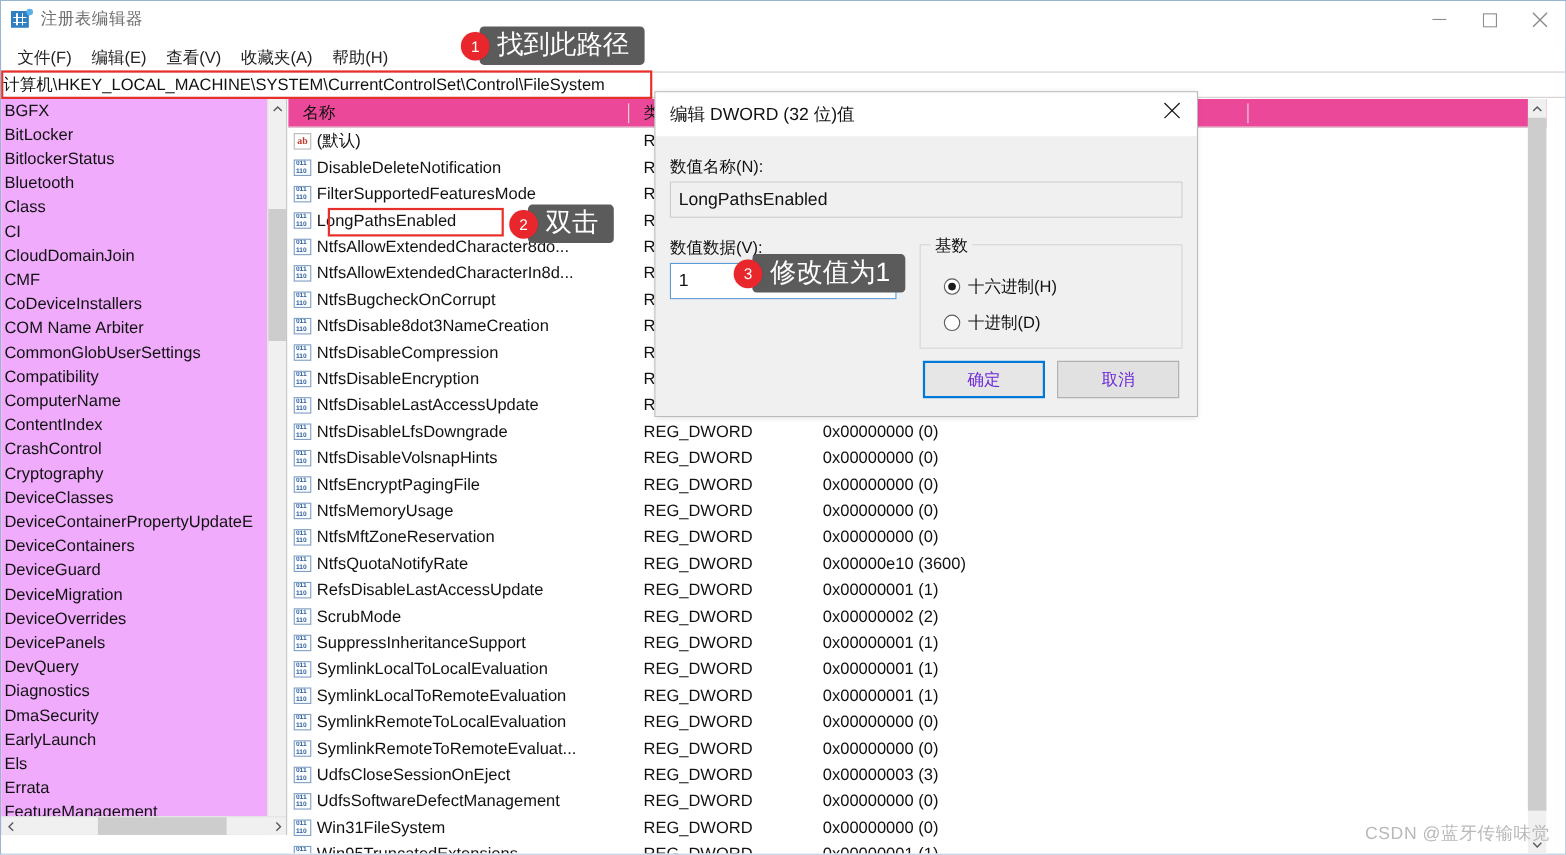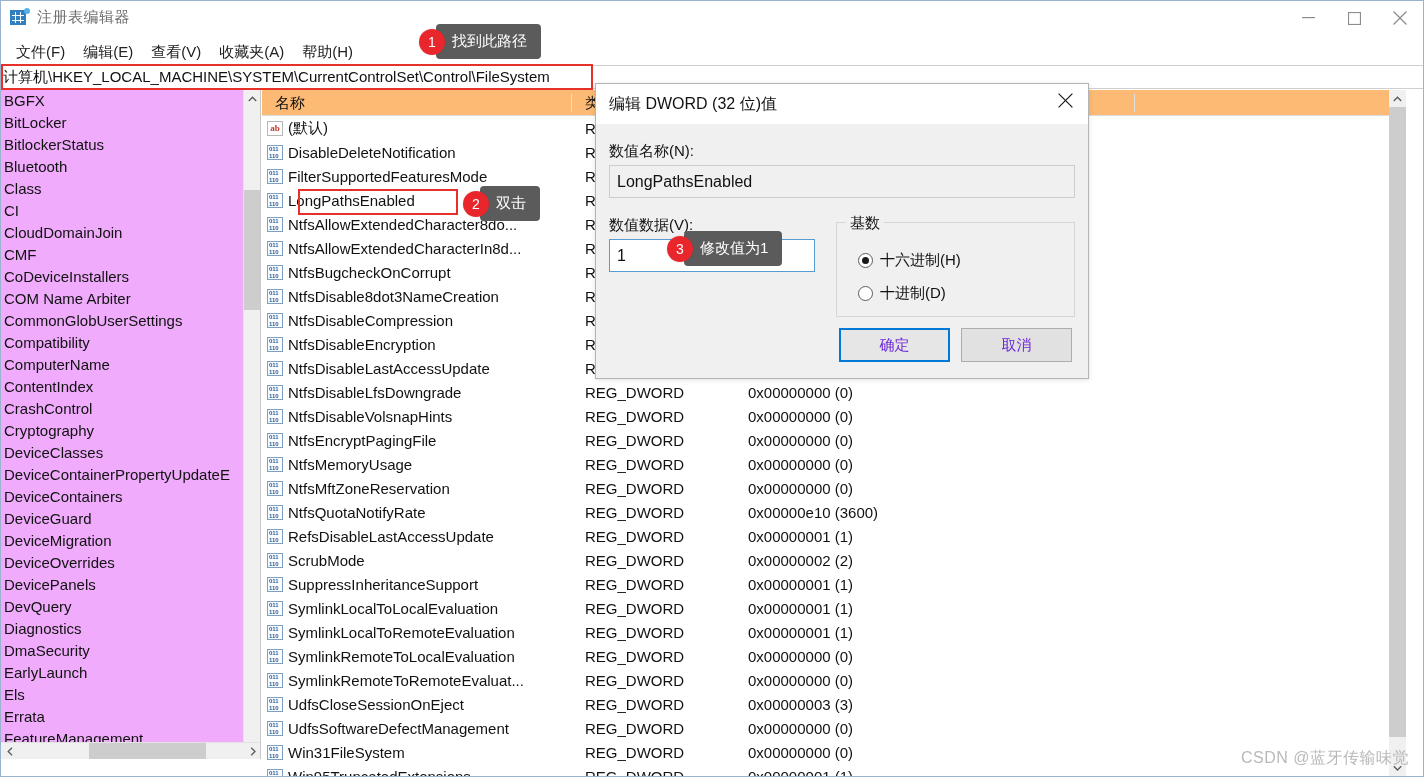--- a/index.html
+++ b/index.html
@@ -71,21 +71,21 @@
 
   
   .hsb{ position:absolute; left:0; bottom:0; width:260px; height:17px; background:#f0f0f0; border-top:1px solid #e3e3e3;}
   .hsb .arrow{ position:absolute; top:0; width:17px; height:17px; display:flex; align-items:center; justify-content:center; color:#5a5a5a;}
   .hsb .arrow.left{ left:0;} .hsb .arrow.right{ right:0;}
   .hsb .thumb{ position:absolute; top:0; left:88px; width:117px; height:17px; background:#cdcdcd;}
 
   
   .list{ position:absolute; left:261px; top:0; width:1144px; height:686px; background:#fff; overflow:hidden;}
   .list-header{
-    position:absolute; left:0; top:0; width:1144px; height:26px; background:#fdba74;
+    position:absolute; left:0; top:0; width:1144px; height:26px; background:#ec4899;
     border-bottom:1px solid #dcdcdc; display:flex; align-items:center;
   }
   .col-h{ font-size:15px; color:#111; padding-left:13px; position:relative; height:26px; line-height:26px;}
   .col-h::after{ content:""; position:absolute; right:0; top:4px; height:18px; width:1px; background:#e0e0e0;}
   .ch-name{ width:310px;}
   .ch-type{ width:163px;}
   .ch-data{ width:400px;}
   .rows{ position:absolute; left:0; top:26px; width:1144px; }
   .row{ height:24px; display:flex; align-items:center; font-size:15px; color:#111; }
   .row .ricon{ width:26px; display:flex; justify-content:center; align-items:center;}
@@ -115,21 +115,21 @@
   .redbox{ position:absolute; border:2px solid #e8302a; pointer-events:none; }
 
   
   .callout{ position:absolute; display:flex; align-items:center; }
   .badge{
     width:26px; height:26px; border-radius:50%; background:#e8262c; color:#fff;
     font-size:14px; display:flex; align-items:center; justify-content:center;
     font-family:"Liberation Sans",sans-serif; z-index:3; box-shadow:0 0 0 1px rgba(0,0,0,.04);
   }
   .bubble{
-    background:#5b5b5b; color:#fff; font-size:15px; padding:6px 14px 7px 16px;
+    background:#5b5b5b; color:#fff; font-size:24px; padding:6px 14px 7px 16px;
     border-radius:4px; margin-left:-9px; position:relative; white-space:nowrap; line-height:22px;
   }
   .bubble::before{
     content:""; position:absolute; left:-8px; top:50%; transform:translateY(-50%);
     border-top:9px solid transparent; border-bottom:9px solid transparent; border-right:9px solid #5b5b5b;
   }
 
   
   .dialog{
     position:absolute; left:594px; top:82px; width:494px; height:296px;

